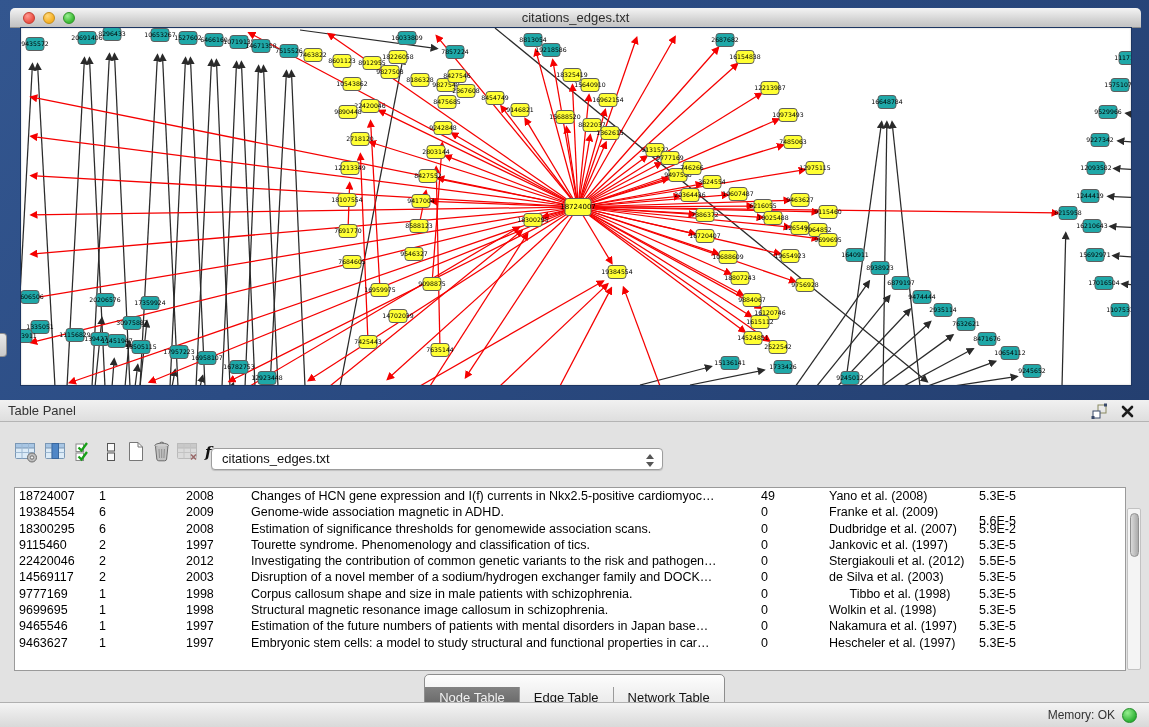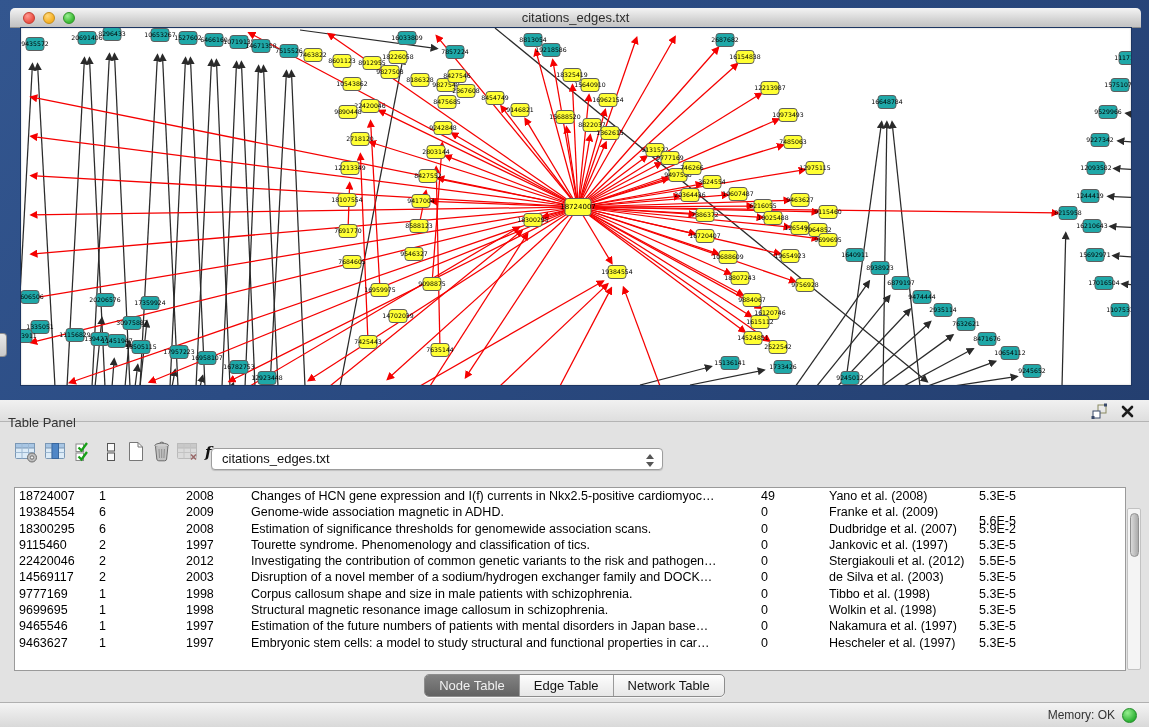--- a/index.html
+++ b/index.html
@@ -19,21 +19,21 @@
     font-size:13px;color:#2c2c2c;}
   #canvas-wrap{position:absolute;left:11px;top:20px;width:1110px;height:357px;background:#fff;
     overflow:hidden;box-shadow:0 0 0 1px #1c3561, inset 0 0 2px rgba(0,0,0,.25);}
   #graph-svg{display:block;}
   #panel-handle{position:absolute;left:0;top:333px;width:7px;height:24px;background:linear-gradient(#e8e8e8,#c9c9c9);
     border:1px solid #8f8f8f;border-left:none;border-radius:0 4px 4px 0;}
   
   #table-panel{position:absolute;left:0;top:400px;width:1149px;height:327px;background:#e2e2e2;}
   #tp-header{position:absolute;left:0;top:0;right:0;height:22px;
     background:linear-gradient(#f1f1f1,#dedede);border-bottom:1px solid #b4b4b4;}
-  #tp-title{position:absolute;left:8px;top:12px;height:37px;line-height:22px;font-size:13px;color:#333;}
+  #tp-title{position:absolute;left:8px;top:0;height:37px;line-height:22px;font-size:13px;color:#333;}
   #tp-float{position:absolute;right:40px;top:2px;width:19px;height:19px;}
   #tp-close{position:absolute;right:12px;top:2px;width:19px;height:19px;}
   #toolbar{position:absolute;left:14px;top:40px;height:32px;}
   .tb-btn{position:absolute;top:0;width:26px;height:26px;}
   .tb-btn svg{display:block;}
   #net-select{position:absolute;left:211px;top:48px;width:452px;height:22px;background:#fff;
     border:1px solid #9d9d9d;border-radius:4px;box-shadow:0 1px 1px rgba(0,0,0,.15);}
   #net-select-label{position:absolute;left:10px;top:0;height:20px;line-height:20px;font-size:13px;color:#111;}
   #net-select-spin{position:absolute;right:7px;top:4px;}
   
@@ -49,21 +49,21 @@
   .td{height:16.3px;line-height:16px;font-size:12.5px;color:#000;white-space:nowrap;
     overflow:hidden;flex:0 0 auto;padding-left:8px;}
   #vscroll{position:absolute;left:1127px;top:108px;width:14px;height:162px;background:#f4f4f4;
     border:1px solid #c2c2c2;border-radius:2px;}
   #vthumb{position:absolute;left:1.5px;top:4px;width:9px;height:44px;border-radius:5px;
     background:linear-gradient(90deg,#d9d9d9,#ababab);border:1px solid #909090;}
   
   #tabbar{position:absolute;left:0;right:0;top:274px;height:24px;text-align:center;}
   .seg{display:inline-flex;border:1px solid #8d8d8d;border-radius:5px;overflow:hidden;
     background:linear-gradient(#fdfdfd,#e7e7e7);box-shadow:0 1px 0 rgba(255,255,255,.7);}
-  .seg .tab{padding:2px 14px;font-size:13px;color:#141414;border-right:1px solid #9a9a9a;line-height:17px;}
+  .seg .tab{padding:2px 14px;font-size:13px;color:#141414;border-right:1px solid #9a9a9a;line-height:17px;margin-top:12px;}
   .seg .tab:last-child{border-right:none;}
   .seg .tab.sel{background:linear-gradient(#828282,#636363);color:#f0f0f0;}
   
   #statusbar{position:absolute;left:0;right:0;top:302px;height:25px;
     background:linear-gradient(#f4f4f4,#d9d9d9);border-top:1px solid #b0b0b0;}
   #mem-label{position:absolute;right:34px;top:0;height:25px;line-height:25px;font-size:12px;color:#333;}
   #mem-dot{position:absolute;right:12px;top:5px;width:15px;height:15px;border-radius:50%;
     background:radial-gradient(circle at 35% 30%,#95ef8f,#2eb235 70%);border:1px solid #1f8a26;}
 </style>
 </head>
@@ -861,21 +861,21 @@
           <div class="td" style="width: 68px;">0</div>
           <div class="td" style="width: 150px;">de Silva et al. (2003)</div>
           <div class="td" style="width: 156px;">5.3E-5</div>
         </div>
         <div class="tr">
           <div class="td" style="width: 76px; padding-left: 4px;">9777169</div>
           <div class="td" style="width: 87px;">1</div>
           <div class="td" style="width: 65px;">1998</div>
           <div class="td" style="width: 510px;">Corpus callosum shape and size in male patients with schizophrenia.</div>
           <div class="td" style="width: 68px;">0</div>
-          <div class="td" style="width: 150px;">Tibbo et al. (1998)</div>
+          <div class="td" style="width: 150px; text-align: center;">Tibbo et al. (1998)</div>
           <div class="td" style="width: 156px;">5.3E-5</div>
         </div>
         <div class="tr">
           <div class="td" style="width: 76px; padding-left: 4px;">9699695</div>
           <div class="td" style="width: 87px;">1</div>
           <div class="td" style="width: 65px;">1998</div>
           <div class="td" style="width: 510px;">Structural magnetic resonance image callosum in schizophrenia.</div>
           <div class="td" style="width: 68px;">0</div>
           <div class="td" style="width: 150px;">Wolkin et al. (1998)</div>
           <div class="td" style="width: 156px;">5.3E-5</div>

